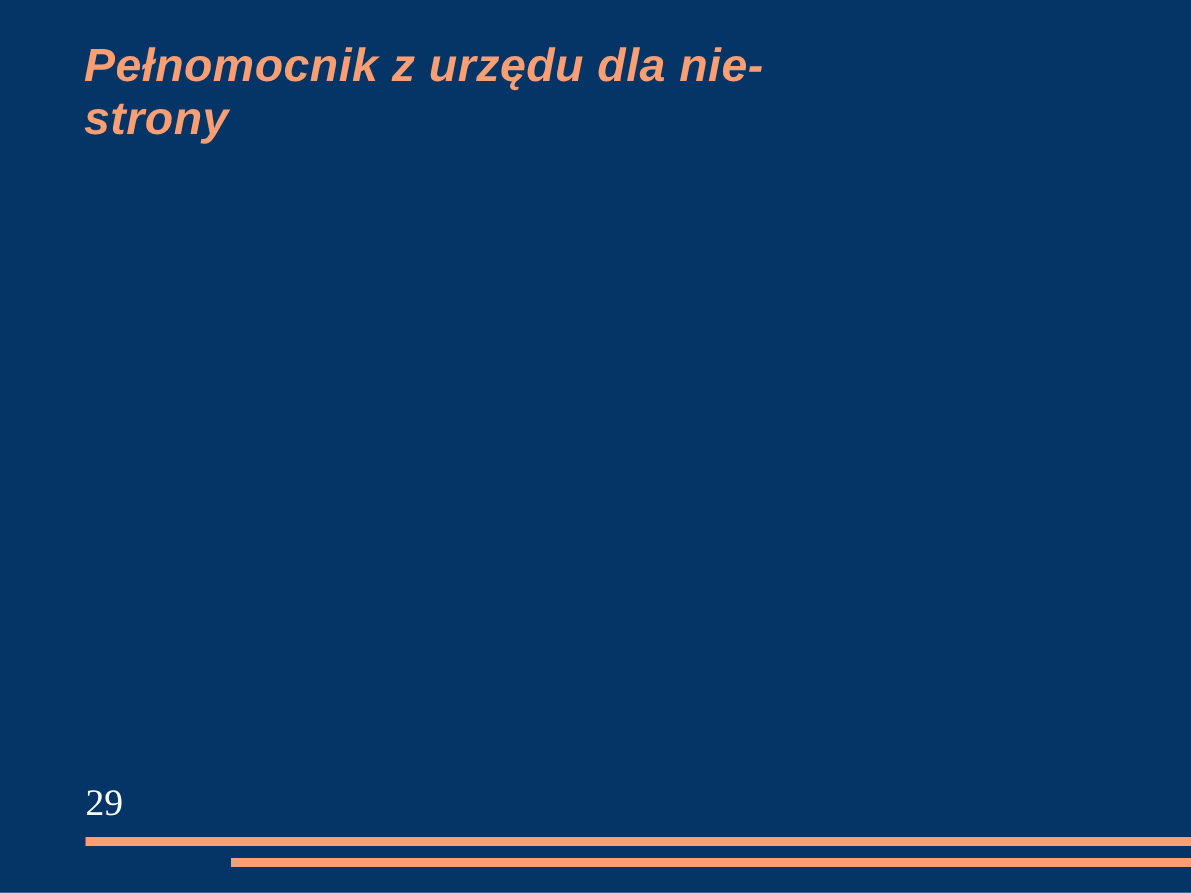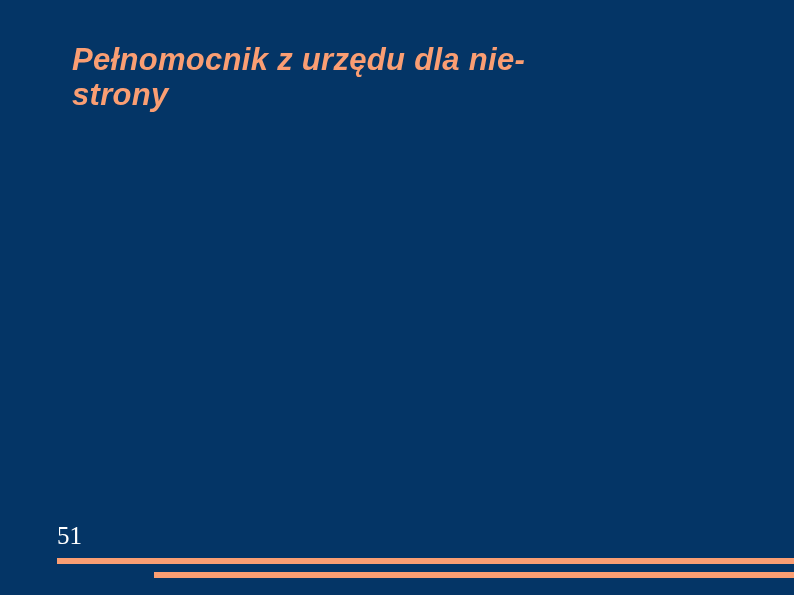--- a/index.html
+++ b/index.html
@@ -19,21 +19,21 @@
     background: #043566;
     box-sizing: border-box;
   }
 
   
   .slide-title {
     position: absolute;
     left: 56px;
     top: 26px;
     width: 600px;
-    margin: 16px;
+    margin: 0;
     font-family: "Liberation Sans", sans-serif;
     font-weight: bold;
     font-style: italic;
     font-size: 31px;
     line-height: 35px;
     letter-spacing: 0.3px;
     color: #FA9E73;
     white-space: pre-line;
   }
 
@@ -87,19 +87,19 @@
 </style>
 </head>
 <body>
 
 <div class="slide">
 
   <h1 class="slide-title">Pełnomocnik z urzędu dla nie-
 strony</h1>
 
 
-  <div class="page-number">51</div>
+  <div class="page-number">29</div>
 
   <div class="footer-bar-top"></div>
 
   <div class="footer-bar-bottom"></div>
 
 </div>
 
 </body></html>

